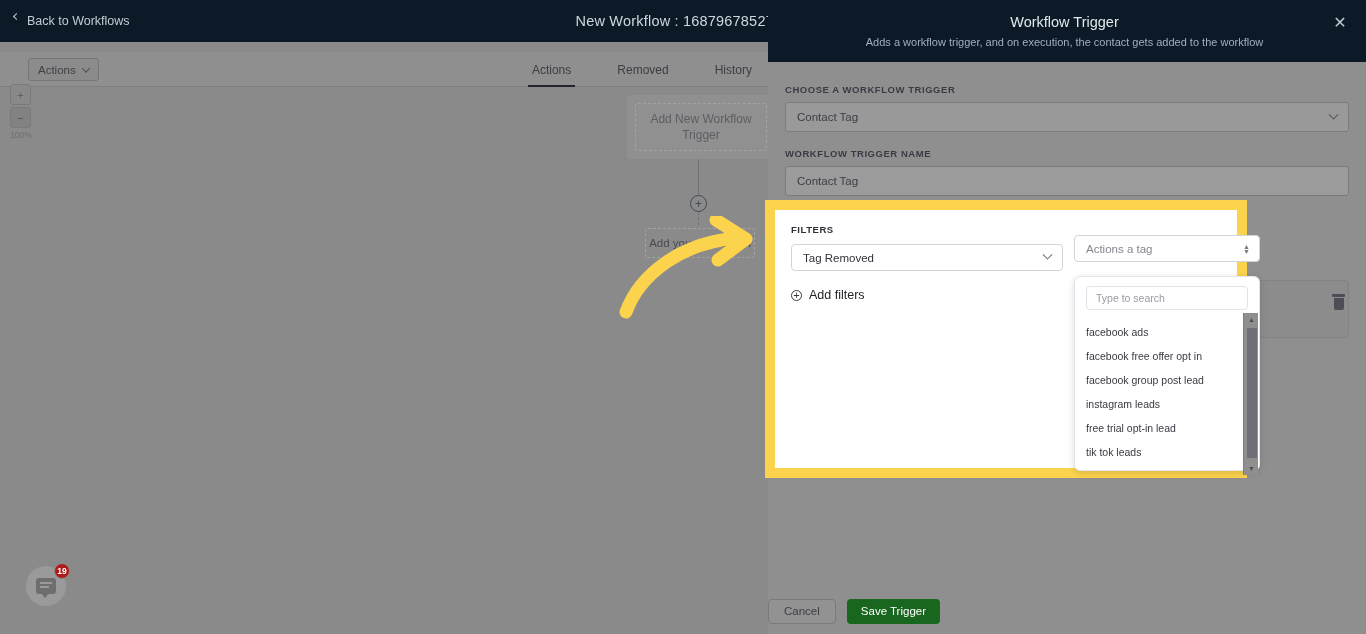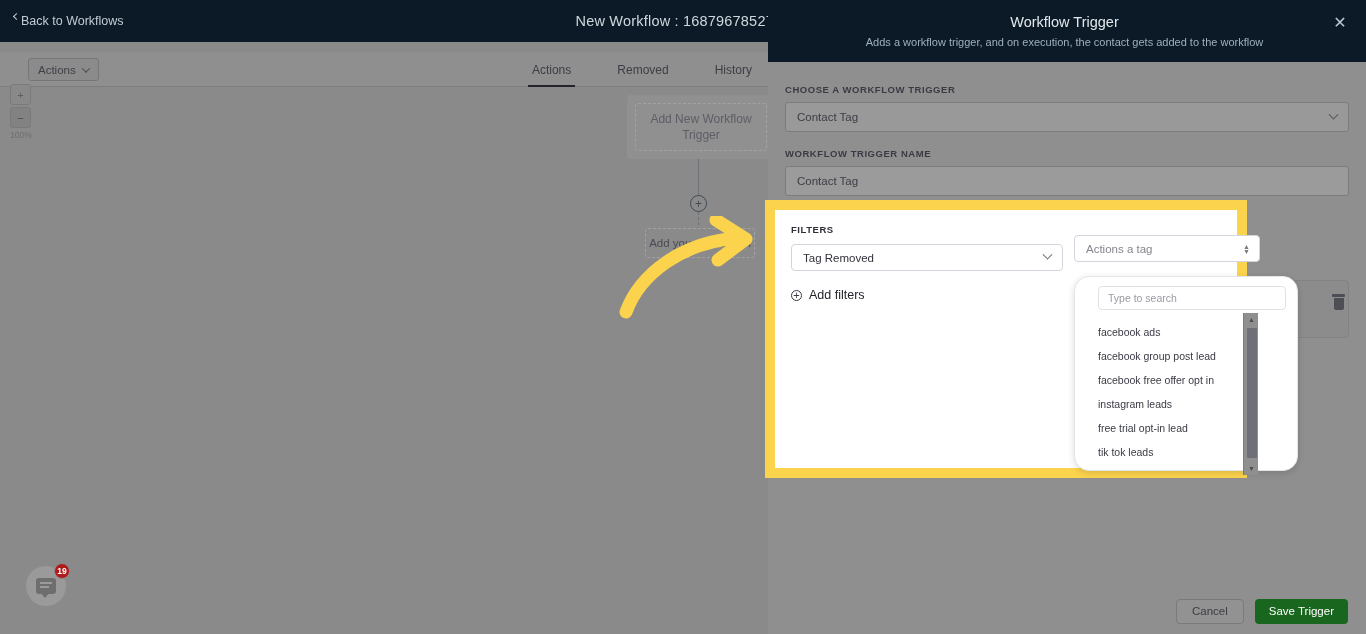--- a/index.html
+++ b/index.html
@@ -13,21 +13,21 @@
 
   
   .app-bg { position: absolute; inset: 0; background: #8a8a8a; }
 
   .topbar {
     position: absolute; left: 0; top: 0; width: 1366px; height: 42px;
     background: #0b1a26;
     display: flex; align-items: center;
   }
   .back-link {
-    display: flex; align-items: flex-start; gap: 2px;
+    display: flex; align-items: flex-start; gap: 8px;
     margin-left: 14px; color: #c2ccd4; font-size: 12.5px;
   }
   .chev-left {
     display: inline-block; width: 5px; height: 5px;
     border-left: 1.4px solid #c2ccd4; border-bottom: 1.4px solid #c2ccd4;
     transform: rotate(45deg);
   }
   .wf-title {
     position: absolute; left: 0; right: 0; text-align: center;
     color: #cfd7dd; font-size: 14.5px; letter-spacing: .2px;
@@ -202,24 +202,23 @@
     position: relative; height: 27px; background: #fff;
     border: 1px solid #d2d6dc; border-radius: 4px;
     display: flex; align-items: center; padding: 0 11px;
     font-size: 11.5px; color: #86868f;
   }
   .tag-field .spin {
     position: absolute; right: 9px; display: flex; flex-direction: column;
     gap: 2px; color: #7a7a83; font-size: 7px; line-height: 5px;
   }
   .tag-pop {
-    position: absolute; left: 0; top: 41px; width: 224px;
-    background: #fff; border: 1px solid #e2e5e9; border-radius: 15px;
+    position: absolute; left: 0; top: 41px; width: 186px;
+    background: #fff; border: 1px solid #e2e5e9; border-radius: 6px;
     box-shadow: 0 2px 7px rgba(0,0,0,.14);
-    padding-left: 12px;
   }
   .tag-search {
     margin: 9px 11px 6px 11px; height: 24px;
     border: 1px solid #dfe2e7; border-radius: 4px;
     display: flex; align-items: center; padding: 0 9px;
     font-size: 10.5px; color: #9a9aa3;
   }
   .tag-list { padding: 4px 0 6px 0; }
   .tag-item {
     padding: 6px 11px; font-size: 10.5px; color: #3a3a44; line-height: 12px;
@@ -238,21 +237,21 @@
   .dd-arrow.up { top: 0; }
   .dd-arrow.down { bottom: 0; }
   .dd-thumb {
     position: absolute; left: 3px; top: 15px; width: 10px; height: 130px;
     background: #6f6f77; border-radius: 1px;
   }
 
   
   .panel-foot {
     position: absolute; left: 0; right: 0; bottom: 0; height: 46px;
-    display: flex; align-items: center; justify-content: flex-end;
+    display: flex; align-items: center; justify-content: flex-start;
     gap: 11px; padding-right: 18px;
   }
   .btn-cancel {
     height: 25px; padding: 0 15px; border: 1px solid #7a7a7a; border-radius: 4px;
     background: #929292; color: #3b3b44; font-size: 11.5px;
     display: flex; align-items: center;
   }
   .btn-save {
     height: 25px; padding: 0 14px; border-radius: 4px;
     background: #19661f; color: #fff; font-size: 11.5px;
@@ -367,22 +366,22 @@
     <div class="tag-field">
       <span>Actions a tag</span>
       <span class="spin">▲<br>▼</span>
     </div>
     <div class="tag-pop">
       <div class="tag-search">
         <span>Type to search</span>
       </div>
       <div class="tag-list">
         <div class="tag-item">facebook ads</div>
+        <div class="tag-item">facebook free offer opt in</div>
         <div class="tag-item">facebook group post lead</div>
-        <div class="tag-item">facebook free offer opt in</div>
         <div class="tag-item">instagram leads</div>
         <div class="tag-item">free trial opt-in lead</div>
         <div class="tag-item">tik tok leads</div>
       </div>
     </div>
   </div>
 
   <div class="dd-scroll">
     <div class="dd-arrow up">▲</div>
     <div class="dd-thumb"></div>

